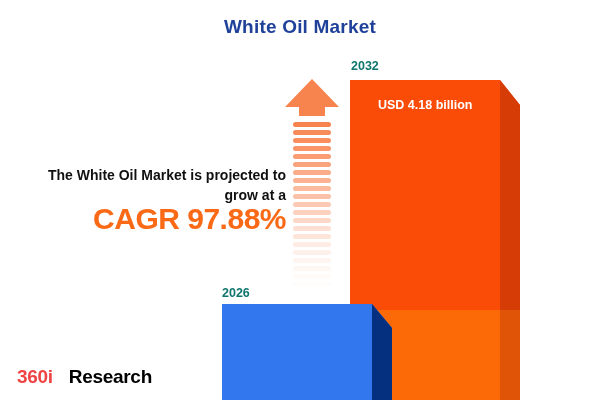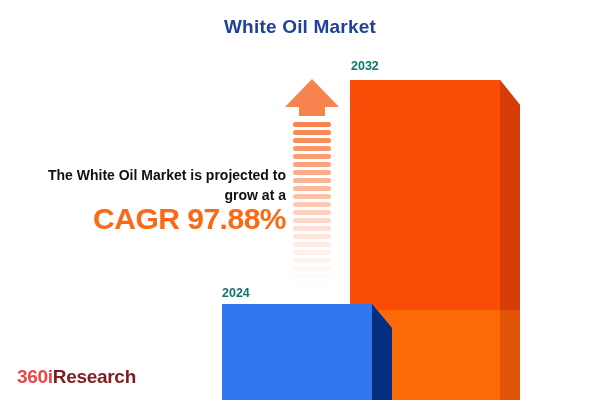--- a/index.html
+++ b/index.html
@@ -60,21 +60,21 @@
   
   .logo {
     position: absolute;
     left: 17px;
     top: 366px;
     font-size: 19px;
     font-weight: bold;
     letter-spacing: -0.3px;
   }
   .logo .logo-360i { color: #ef4444; }
-  .logo .logo-research { color: #7f1d1d; }
+  .logo .logo-research { color: #000000; margin-left: 16px; }
 
   
   .arrow {
     position: absolute;
     left: 284px;
     top: 78px;
     width: 56px;
     height: 212px;
   }
   .arrow svg { display: block; }
@@ -185,16 +185,17 @@
 
       <polygon points="12,22 162,22 182,46 32,46" fill="#2f6fe3"></polygon>
 
       <polygon points="162,22 182,46 182,118 162,118" fill="#05307f"></polygon>
 
       <rect x="12" y="22" width="150" height="96" fill="#3377ee"></rect>
     </svg>
   </div>
 
   <div class="year-label year-2032">2032</div>
-  <div class="year-label year-2024">2024</div>
-
+  <div class="year-label year-2024">2026</div>
+
+  <div class="bar-value value-2032">USD 4.18 billion</div>
 
 </div>
 
 </body></html>

